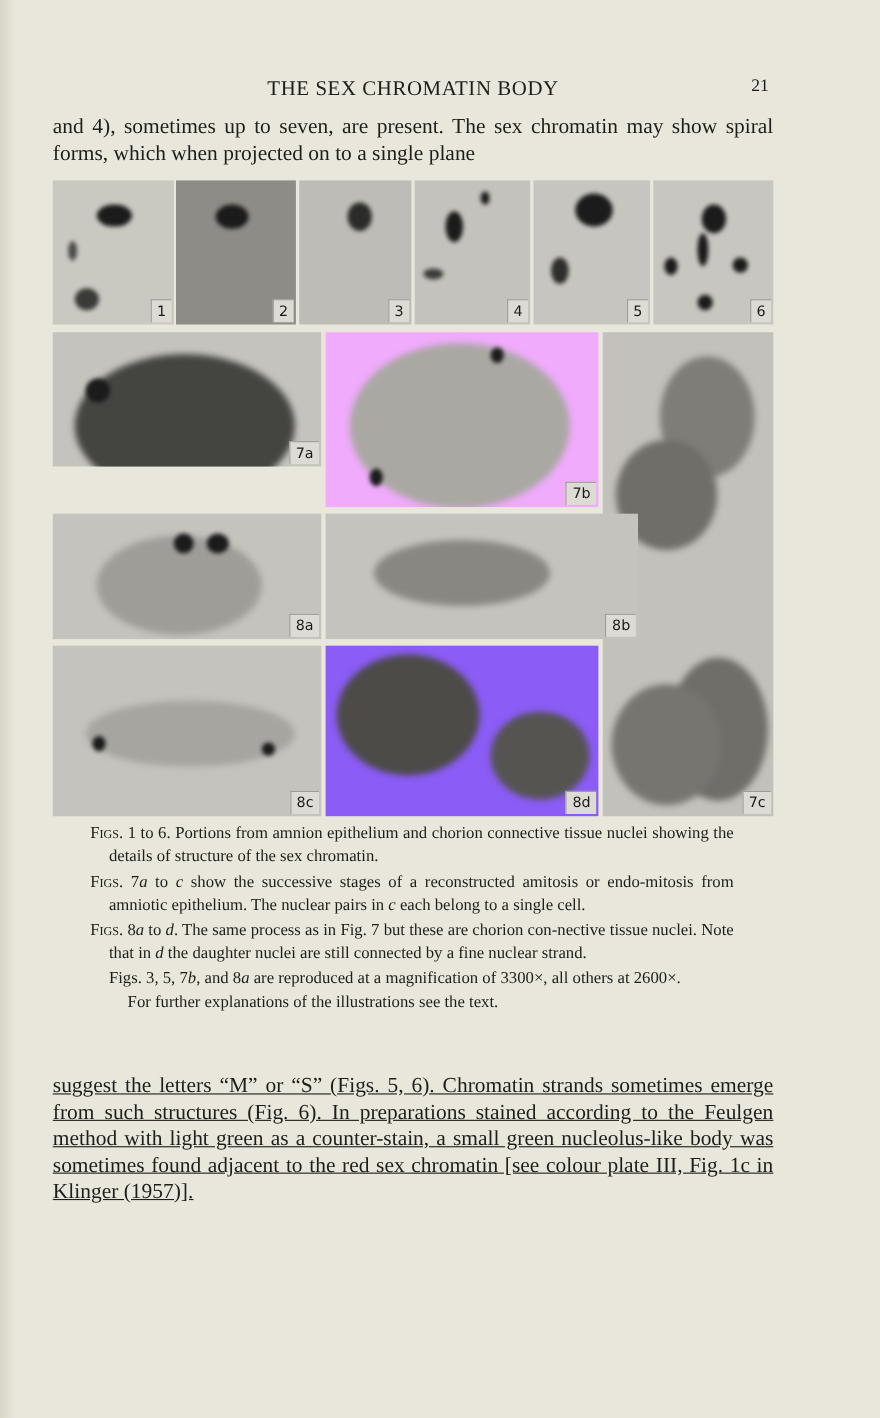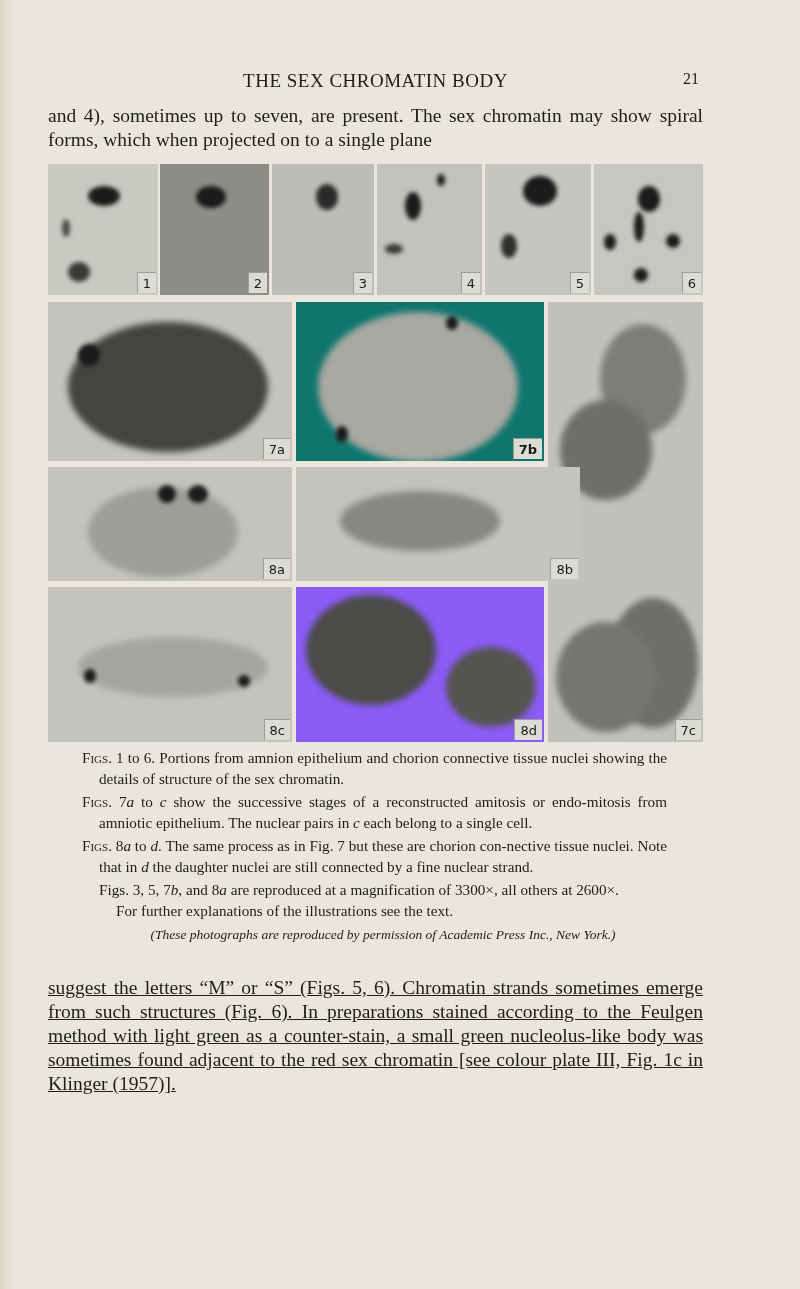--- a/index.html
+++ b/index.html
@@ -75,26 +75,26 @@
   </div>
   <div class="panel" style="left:546px;top:0;width:109px;height:131px;background:#c7c6c0;">
     <div class="blob" style="left:44px;top:22px;width:22px;height:26px;"></div>
     <div class="blob" style="left:40px;top:48px;width:10px;height:30px;"></div>
     <div class="blob" style="left:10px;top:70px;width:12px;height:16px;"></div>
     <div class="blob" style="left:72px;top:70px;width:14px;height:14px;"></div>
     <div class="blob" style="left:40px;top:104px;width:14px;height:14px;"></div>
     <div class="label">6</div>
   </div>
 
-  <div class="panel" style="left:0;top:138px;width:244px;height:159px;">
+  <div class="panel" style="left:0;top:138px;width:244px;height:122px;">
     <div class="nucleus" style="left:20px;top:20px;width:200px;height:130px;background:#444441;"></div>
     <div class="blob" style="left:30px;top:42px;width:22px;height:22px;"></div>
     <div class="label">7a</div>
   </div>
-  <div class="panel" style="left:248px;top:138px;width:248px;height:159px;background:#0f766e;font-weight:bold;">
+  <div class="panel" style="left:248px;top:138px;width:248px;height:159px;background:#f0abfc;">
     <div class="nucleus" style="left:22px;top:10px;width:200px;height:150px;background:#a9a8a2;"></div>
     <div class="blob" style="left:150px;top:14px;width:12px;height:14px;"></div>
     <div class="blob" style="left:40px;top:124px;width:12px;height:16px;"></div>
     <div class="label">7b</div>
   </div>
 
   <div class="panel" style="left:500px;top:138px;width:155px;height:440px;background:#c2c1bb;">
     <div class="nucleus" style="left:52px;top:22px;width:86px;height:110px;background:#7e7d78;"></div>
     <div class="nucleus" style="left:12px;top:98px;width:92px;height:100px;background:#6f6e69;"></div>
     <div class="nucleus" style="left:60px;top:296px;width:90px;height:130px;background:#6f6e69;"></div>
@@ -125,16 +125,15 @@
     <div class="label">8d</div>
   </div>
 </div>
 
 <div class="caption">
   <p class="cap-entry"><span class="smallcaps">Figs.</span><span> 1 to 6. Portions from amnion epithelium and chorion connective tissue nuclei showing the details of structure of the sex chromatin.</span></p>
   <p class="cap-entry"><span class="smallcaps">Figs.</span><span> 7</span><i>a</i><span> to </span><i>c</i><span> show the successive stages of a reconstructed amitosis or endo-mitosis from amniotic epithelium. The nuclear pairs in </span><i>c</i><span> each belong to a single cell.</span></p>
   <p class="cap-entry"><span class="smallcaps">Figs.</span><span> 8</span><i>a</i><span> to </span><i>d</i><span>. The same process as in Fig. 7 but these are chorion con-nective tissue nuclei. Note that in </span><i>d</i><span> the daughter nuclei are still connected by a fine nuclear strand.</span></p>
   <p class="cap-para2"><span>Figs. 3, 5, 7</span><i>b</i><span>, and 8</span><i>a</i><span> are reproduced at a magnification of 3300×, all others at 2600×.</span></p>
   <p class="cap-para">For further explanations of the illustrations see the text.</p>
-  <p class="permission">(These photographs are reproduced by permission of Academic Press Inc., New York.)</p>
 </div>
 
 <div class="body-para para-bottom">suggest the letters “M” or “S” (Figs. 5, 6). Chromatin strands sometimes emerge from such structures (Fig. 6). In preparations stained according to the Feulgen method with light green as a counter-stain, a small green nucleolus-like body was sometimes found adjacent to the red sex chromatin [see colour plate III, Fig. 1c in Klinger (1957)].</div>
 
 </body></html>

